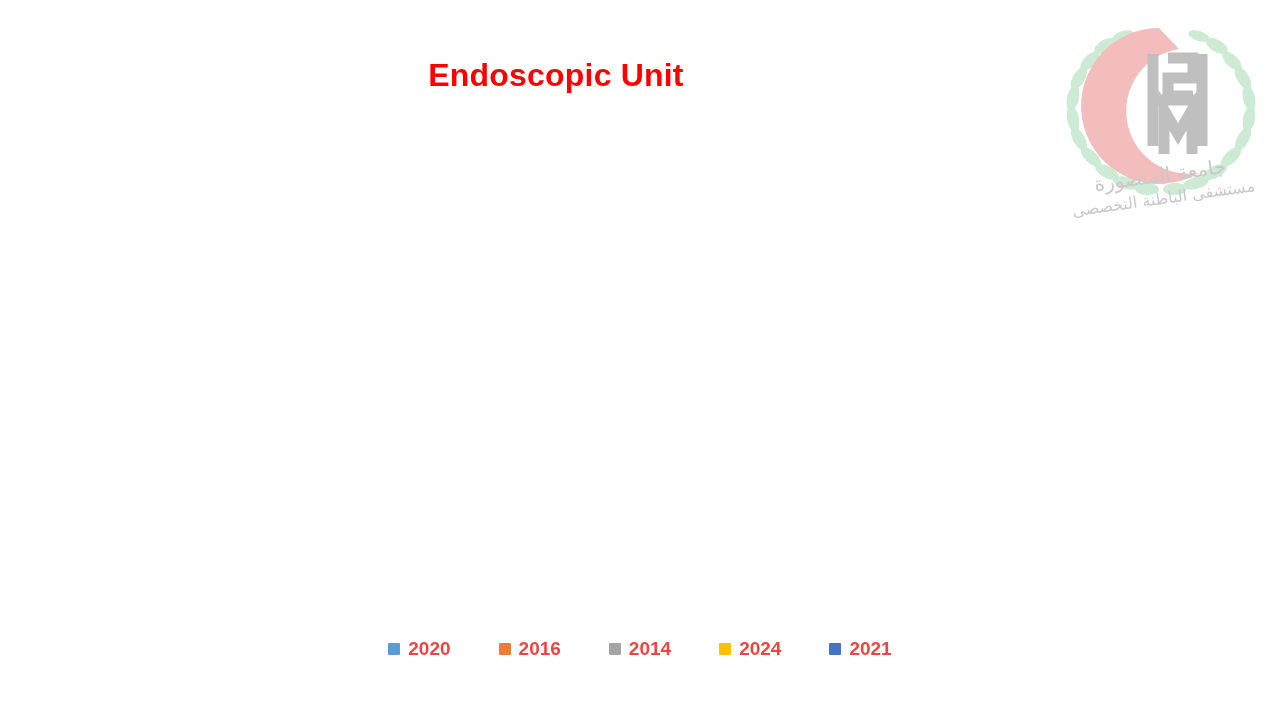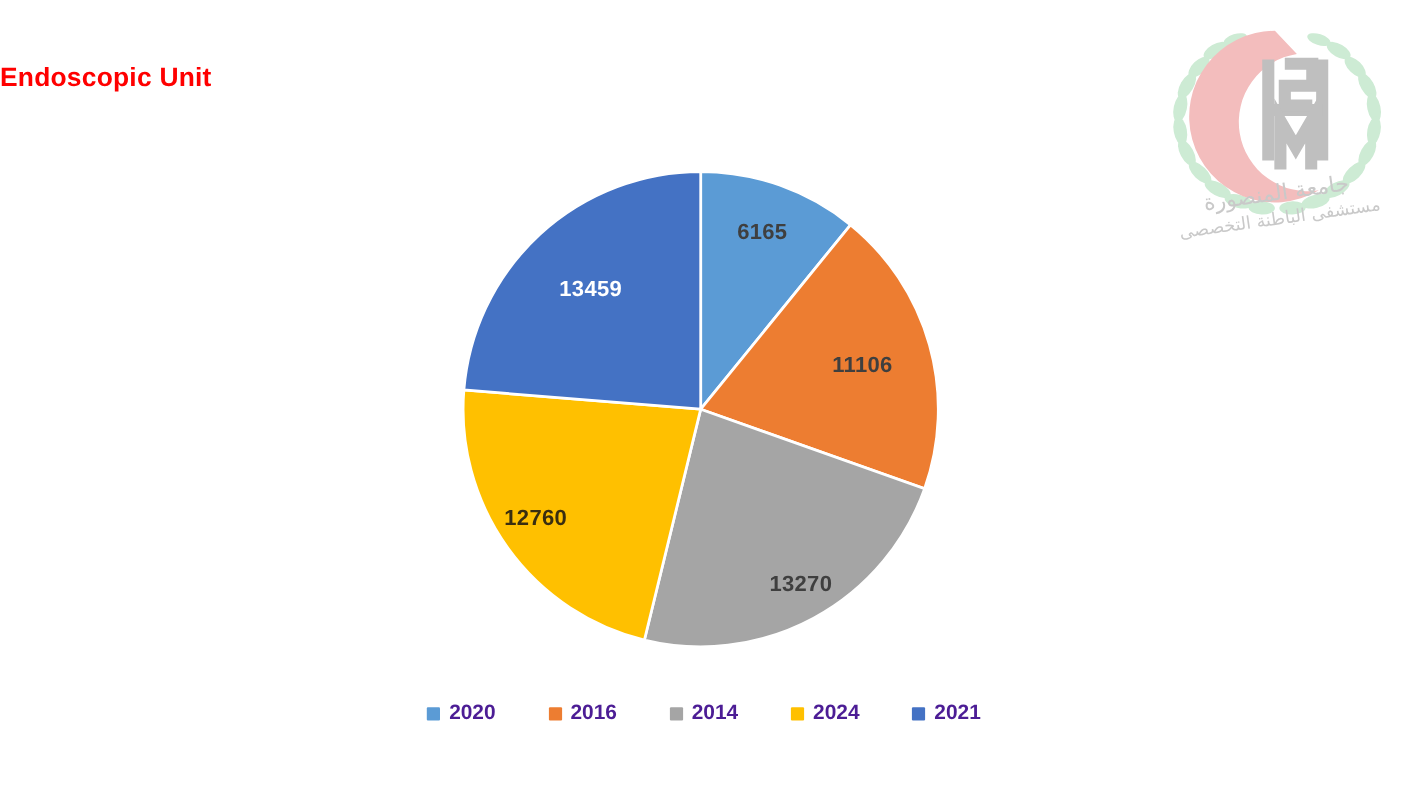--- a/index.html
+++ b/index.html
@@ -23,22 +23,22 @@
     inset: 0;
     background: #ffffff;
   }
 
   
   #chart-title {
     position: absolute;
     left: 0;
     top: 58px;
     width: 1112px;
-    text-align: left;
-    font-size: 24px;
+    text-align: center;
+    font-size: 32px;
     font-weight: bold;
     color: #FF0000;
     letter-spacing: 0.2px;
     line-height: 1.1;
     white-space: nowrap;
   }
 
   
   #logo-watermark {
     position: absolute;
@@ -91,21 +91,21 @@
   }
   .legend-swatch {
     width: 12px;
     height: 12px;
     flex: 0 0 auto;
     border-radius: 1px;
   }
   .legend-label {
     font-size: 19px;
     font-weight: bold;
-    color: #4c1d95;
+    color: #ef4444;
     line-height: 1;
   }
 </style>
 </head>
 <body>
 
 <div id="slide">
 
   <div id="chart-title">Endoscopic Unit</div>
 
@@ -159,37 +159,20 @@
         <path d="M108 148 L108 104 L122 128 L136 104 L136 148"></path>
       </g>
 
       <g fill="#C9C9C9" transform="rotate(-8 105 175)">
         <text x="105" y="176" font-family="'DejaVu Sans', sans-serif" font-size="20" text-anchor="middle">جامعة المنصورة</text>
         <text x="105" y="198" font-family="'DejaVu Sans', sans-serif" font-size="16" text-anchor="middle">مستشفى الباطنة التخصصى</text>
       </g>
     </svg>
   </div>
 
-  <div id="pie-wrap">
-    <svg id="pie-svg" width="434" height="434" viewBox="0 0 434 434" xmlns="http://www.w3.org/2000/svg">
-      <g id="pie-slices" stroke="#FFFFFF" stroke-width="2.5">
-          <path d="M 217 217 L 217.00 1.00 A 216 216 0 0 1 353.23 49.38 Z" fill="#5B9BD5"></path>
-          <path d="M 217 217 L 353.23 49.38 A 216 216 0 0 1 420.56 289.25 Z" fill="#ED7D31"></path>
-          <path d="M 217 217 L 420.56 289.25 A 216 216 0 0 1 165.82 426.85 Z" fill="#A5A5A5"></path>
-          <path d="M 217 217 L 165.82 426.85 A 216 216 0 0 1 1.71 199.54 Z" fill="#FFC000"></path>
-          <path d="M 217 217 L 1.71 199.54 A 216 216 0 0 1 217.00 1.00 Z" fill="#4472C4"></path>
-        </g>
-    </svg>
-
-    <div class="slice-label lbl-dark" style="left:273px; top:57px;">6165</div>
-    <div class="slice-label lbl-dark" style="left:364px; top:178px;">11106</div>
-    <div class="slice-label lbl-dark" style="left:308px; top:377px;">13270</div>
-    <div class="slice-label lbl-brown" style="left:67px;  top:317px;">12760</div>
-    <div class="slice-label lbl-light" style="left:117px; top:109px;">13459</div>
-  </div>
 
   <div id="legend">
       <div class="legend-item">
         <span class="legend-swatch" style="background: rgb(91, 155, 213);"></span>
         <span class="legend-label">2020</span>
       </div>
       <div class="legend-item">
         <span class="legend-swatch" style="background: rgb(237, 125, 49);"></span>
         <span class="legend-label">2016</span>
       </div>

